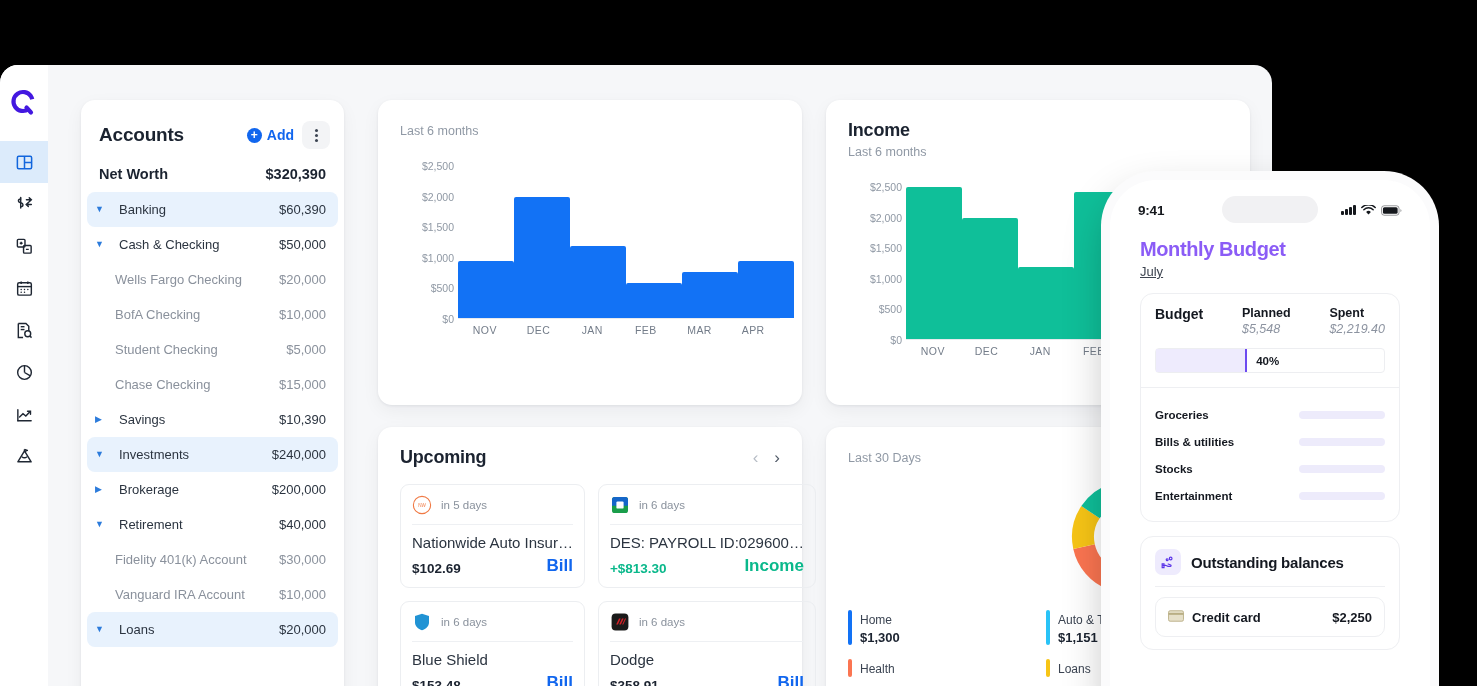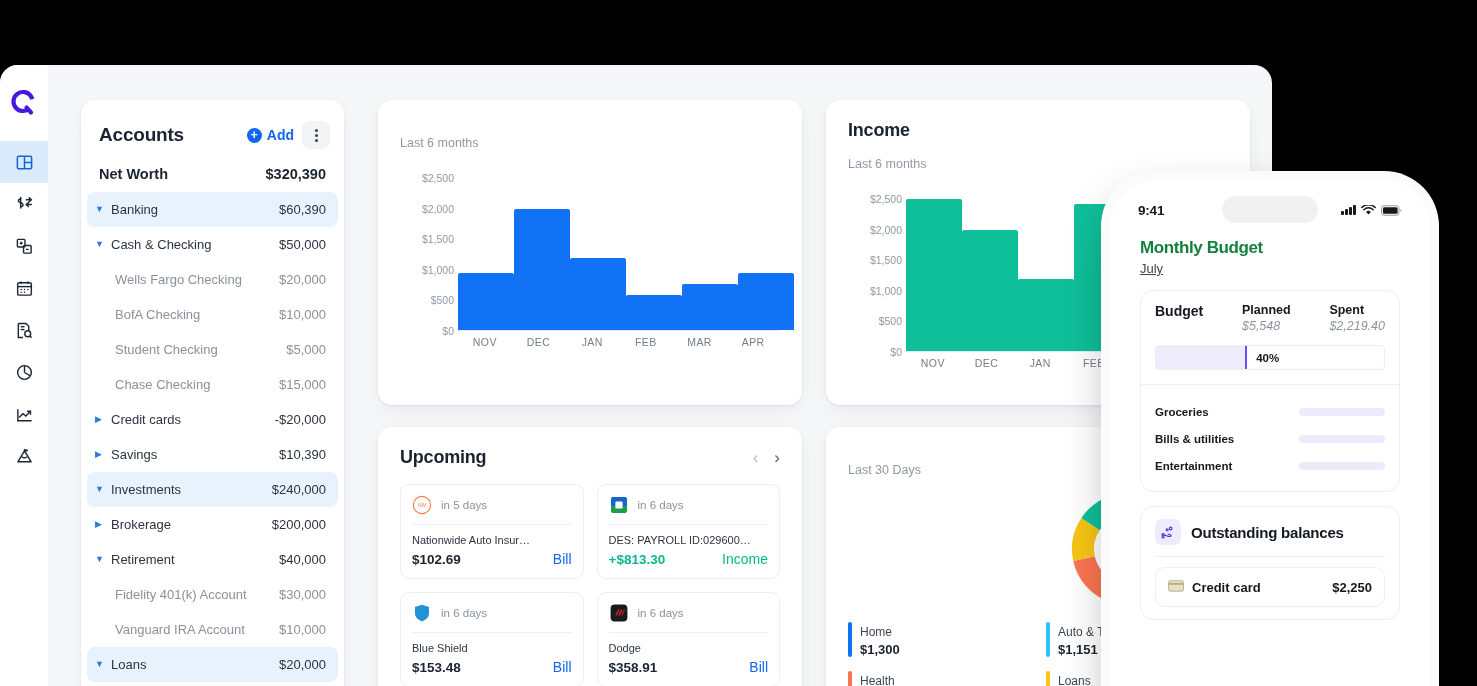--- a/index.html
+++ b/index.html
@@ -70,36 +70,36 @@
   .networth-row {
     display:flex;justify-content:space-between;align-items:center;
     padding: 14px 18px 10px 18px; font-size:14.5px; font-weight:bold; color:#1b2330;
   }
   .acct-row {
     display:flex;align-items:center;justify-content:space-between;
     height:35px; margin: 0 6px; padding: 0 12px 0 8px; border-radius:8px;
     font-size:13px; color:#2b3440;
   }
   .acct-row.sel { background:#e8f2fd; }
-  .acct-row .left { display:flex; align-items:center; gap:6px; }
+  .acct-row .left { display:flex; align-items:center; gap:14px; }
   .caret { width:10px; display:inline-block; color:#2c7bdb; font-size:9px; line-height:1; }
   .caret.down::before { content:"\25BC"; }
   .caret.right::before { content:"\25B6"; }
   .acct-row.child { color:#8a919c; padding-left:28px; }
   .acct-row.child .val { color:#8a919c; }
   .acct-row .val { font-weight:normal; }
 
   
   .spending-card { left: 330px; top: 35px; width: 424px; height: 305px; padding: 20px 22px; }
   .income-card   { left: 778px; top: 35px; width: 424px; height: 305px; padding: 20px 22px; }
   .upcoming-card { left: 330px; top: 362px; width: 424px; height: 293px; padding: 20px 22px; }
   .topcat-card   { left: 778px; top: 362px; width: 424px; height: 293px; padding: 20px 22px; }
 
   .card-title { font-size:18px; font-weight:bold; color:#1b2330; letter-spacing:-.2px; }
-  .card-sub { font-size:12.5px; color:#9099a5; margin-top:16px; }
+  .card-sub { font-size:12.5px; color:#9099a5; margin-top:4px; }
 
   .chart-area { position:relative; margin-top:16px; height:190px; }
   .y-axis { position:absolute; left:0; top:0; width:54px; height:165px; }
   .y-tick { position:absolute; right:0; font-size:10.5px; color:#8f98a4; transform:translateY(-50%); white-space:nowrap; }
   .plot {
     position:absolute; left:58px; right:0; top:0; height:165px;
     display:flex; align-items:flex-end; justify-content:space-around;
     border-bottom:1px solid #e7eaee;
   }
   .bar-slot { flex:1; display:flex; flex-direction:column; align-items:center; justify-content:flex-end; height:100%; }
@@ -109,25 +109,25 @@
 
   
   .up-head { display:flex; align-items:center; justify-content:space-between; }
   .up-nav { display:flex; align-items:center; gap:16px; }
   .arrow { font-size:17px; color:#525b68; line-height:1; }
   .arrow.dim { color:#b6bcc5; }
   .up-grid { margin-top:16px; display:grid; grid-template-columns:1fr 1fr; gap:13px; }
   .up-item { border:1px solid #eceef1; border-radius:9px; padding:10px 11px 11px; }
   .up-top { display:flex; align-items:center; gap:9px; padding-bottom:9px; border-bottom:1px solid #eef0f3; }
   .up-when { font-size:11.5px; color:#8a929d; }
-  .up-name { margin-top:9px; font-size:11px; color:#2b3440; white-space:nowrap; overflow:hidden; text-overflow:ellipsis; }
+  .up-name { margin-top:9px; font-size:15px; color:#2b3440; white-space:nowrap; overflow:hidden; text-overflow:ellipsis; }
   .up-bot { margin-top:5px; display:flex; align-items:flex-end; justify-content:space-between; }
   .up-amt { font-size:13.5px; font-weight:bold; color:#1b2330; }
   .up-amt.inc { color:#0ab88b; }
-  .up-tag { font-size:14px; font-weight:normal; color:#1166ee; }
+  .up-tag { font-size:17px; font-weight:bold; color:#1166ee; }
   .up-tag.inc { color:#0ab88b; }
   .merch { width:20px;height:20px;border-radius:5px;flex:0 0 20px; display:flex;align-items:center;justify-content:center;overflow:hidden;}
 
   
   .donut-wrap { margin-top:4px; height:135px; display:flex; align-items:center; justify-content:flex-end; padding-right:38px;}
   .legend { display:grid; grid-template-columns:1fr 1fr; gap:14px 16px; margin-top:6px; }
   .leg-item { display:flex; gap:8px; }
   .leg-bar { width:4px; border-radius:2px; flex:0 0 4px; }
   .leg-name { font-size:12px; color:#3b4452; }
   .leg-val { font-size:13px; font-weight:bold; color:#1b2330; margin-top:2px; }
@@ -139,21 +139,21 @@
     box-shadow: 0 0 0 9px #fbfbfc, 0 18px 46px rgba(0,0,0,.30);
   }
   .phone-screen { position:absolute; inset:8px; border-radius:38px; background:#fff; overflow:hidden; }
   .status-bar { height:44px; display:flex; align-items:center; justify-content:space-between; padding:0 20px; }
   .st-time { font-size:13.5px; font-weight:bold; color:#15181d; letter-spacing:-.2px;}
   .dyn-island { position:absolute; left:50%; transform:translateX(-50%); top:8px; width:96px; height:27px; border-radius:16px; background:#f1f1f3; }
   .st-right { display:flex; align-items:center; gap:5px; }
   .bars-ic { display:flex; align-items:flex-end; gap:1.5px; height:10px; }
   .bars-ic i { width:2.6px; background:#15181d; border-radius:1px; display:block; }
   .phone-body { padding: 6px 22px 0 22px; }
-  .ph-title { font-size:17px; font-weight:bold; color:#15803d; letter-spacing:-.4px; }
+  .ph-title { font-size:20px; font-weight:bold; color:#8b5cf6; letter-spacing:-.4px; }
   .ph-sub { font-size:13px; color:#3d4450; margin-top:3px;text-decoration:underline; }
   .ph-card { margin-top:14px; border:1px solid #eeeff2; border-radius:13px; }
   .ph-card-top { padding:12px 14px 14px; }
   .budget-hdr { display:flex; justify-content:space-between; }
   .bh-l { font-size:14px; font-weight:bold; color:#141820; }
   .bh-col { text-align:left; }
   .bh-k { font-size:12.5px; font-weight:bold; color:#141820; }
   .bh-v { font-size:12.5px; color:#8c93a0; margin-top:2px;font-style:italic; }
   .bmeter { margin-top:12px; height:25px; border:1px solid #edeef1; border-radius:4px; display:flex; align-items:center; position:relative; background:#fff;}
   .bmeter .fill { height:100%; background:#eeebfd; border-right:2px solid #6d4bf0; }
@@ -317,27 +317,20 @@
             </div>
             <div class="acct-row child">
               <div class="left">
                 <span>Chase Checking</span>
               </div>
               <span class="val">$15,000</span>
             </div>
             <div class="acct-row">
               <div class="left">
                 <span class="caret right"></span>
-                <span>Credit cards</span>
-              </div>
-              <span class="val">-$20,000</span>
-            </div>
-            <div class="acct-row">
-              <div class="left">
-                <span class="caret right"></span>
                 <span>Savings</span>
               </div>
               <span class="val">$10,390</span>
             </div>
             <div class="acct-row sel">
               <div class="left">
                 <span class="caret down"></span>
                 <span>Investments</span>
               </div>
               <span class="val">$240,000</span>
@@ -625,20 +618,24 @@
             </div>
           </div>
           <div class="ph-card-rows" id="ph-cats">
               <div class="brow">
                 <span class="brow-name">Groceries</span>
                 <span class="brow-track"><span class="brow-fill" style="width:68%"></span></span>
               </div>
               <div class="brow">
                 <span class="brow-name">Bills &amp; utilities</span>
                 <span class="brow-track"><span class="brow-fill" style="width:63%"></span></span>
+              </div>
+              <div class="brow">
+                <span class="brow-name">Stocks</span>
+                <span class="brow-track"><span class="brow-fill" style="width:45%"></span></span>
               </div>
               <div class="brow">
                 <span class="brow-name">Entertainment</span>
                 <span class="brow-track"><span class="brow-fill" style="width:76%"></span></span>
               </div>
             </div>
         </div>
 
         <div class="ph-card2">
           <div class="ob-head">

